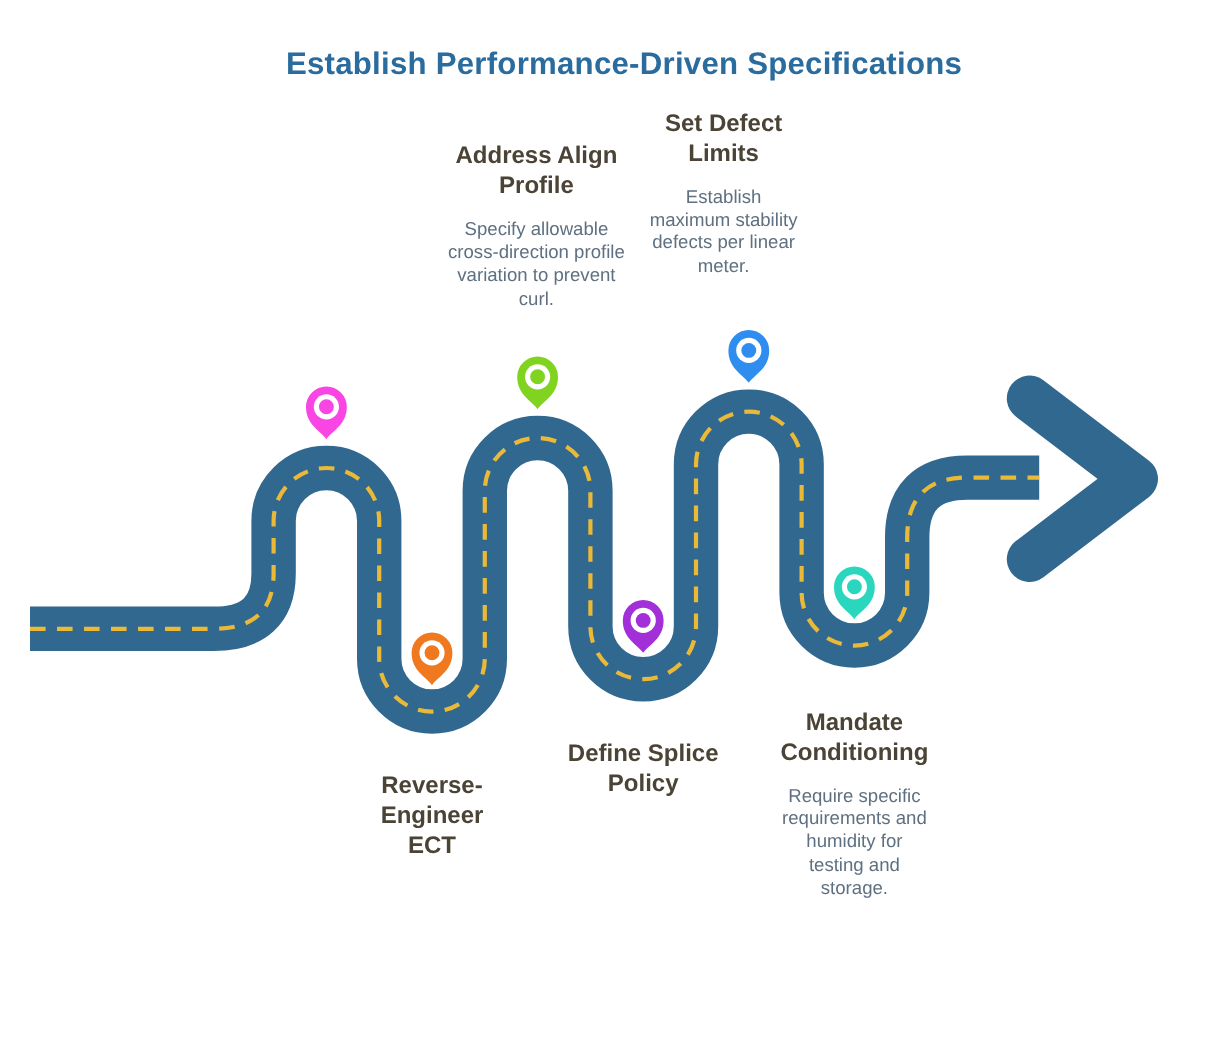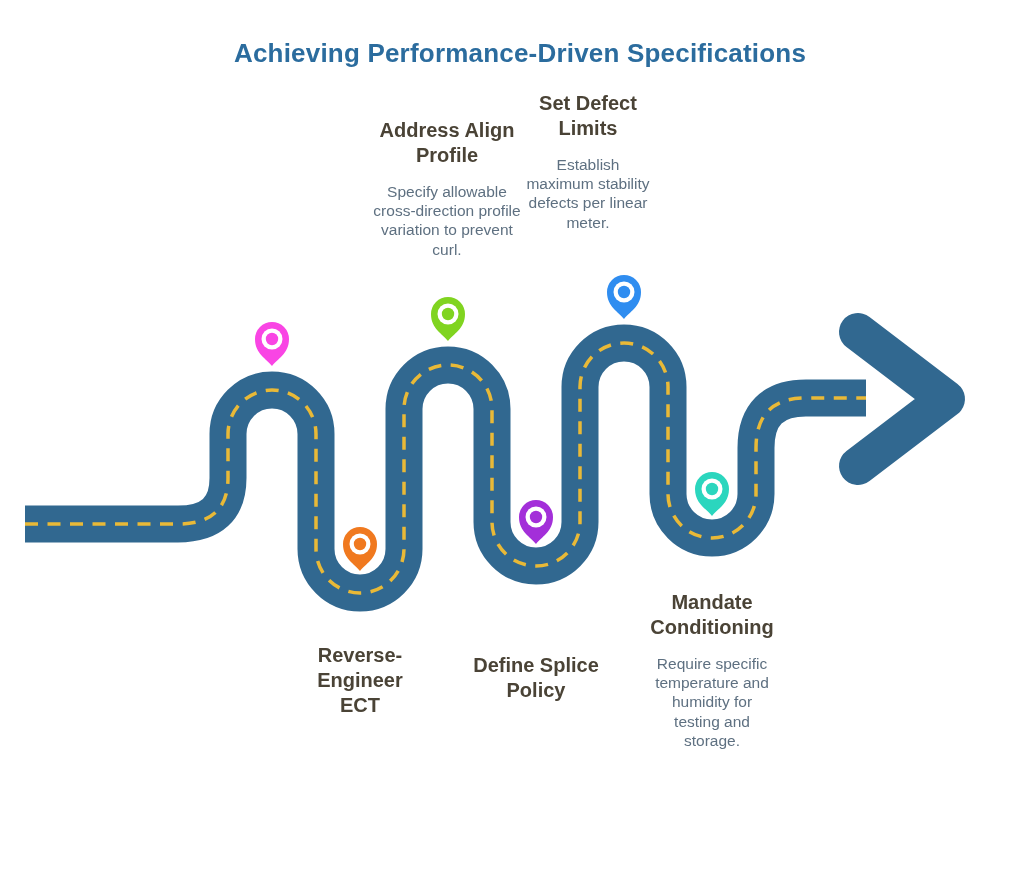--- a/index.html
+++ b/index.html
@@ -51,21 +51,21 @@
   .step-3 .step-title { width: 170px; } .step-3 .step-desc { width: 150px; }
   .step-4 .step-title { width: 160px; } .step-4 .step-desc { width: 158px; }
   .step-5 .step-title { width: 150px; } .step-5 .step-desc { width: 132px; }
   .step-6 .step-title { width: 200px; } .step-6 .step-desc { width: 130px; }
 </style>
 </head>
 <body>
 
 <div class="canvas">
 
-  <h1 class="main-title">Achieving Performance-Driven Specifications</h1>
+  <h1 class="main-title">Establish Performance-Driven Specifications</h1>
 
   <svg class="road-svg" width="1024" height="874" viewBox="0 0 1024 874">
 
     <path d="M 25 524 L 178 524 Q 228 524 228 478 L 228 434
              A 44 44 0 0 1 316 434 L 316 549
              A 44 44 0 0 0 404 549 L 404 409
              A 44 44 0 0 1 492 409 L 492 522
              A 44 44 0 0 0 580 522 L 580 387
              A 44 44 0 0 1 668 387 L 668 494
              A 44 44 0 0 0 756 494 L 756 448
@@ -120,31 +120,31 @@
   </svg>
 
   <div class="step step-1" style="left:271px; top:103px;">
   </div>
 
   <div class="step step-3" style="left:447px; top:118px;">
     <div class="step-title">Address Align Profile</div>
     <div class="step-desc">Specify allowable cross-direction profile variation to prevent curl.</div>
   </div>
 
-  <div class="step step-5" style="left:588px; top:91px;">
+  <div class="step step-5" style="left:603px; top:91px;">
     <div class="step-title">Set Defect Limits</div>
     <div class="step-desc">Establish maximum stability defects per linear meter.</div>
   </div>
 
   <div class="step step-2" style="left:360px; top:643px;">
     <div class="step-title">Reverse-Engineer ECT</div>
   </div>
 
-  <div class="step step-4" style="left:536px; top:653px;">
+  <div class="step step-4" style="left:536px; top:616px;">
     <div class="step-title">Define Splice Policy</div>
   </div>
 
   <div class="step step-6" style="left:712px; top:590px;">
     <div class="step-title">Mandate Conditioning</div>
-    <div class="step-desc">Require specific temperature and humidity for testing and storage.</div>
+    <div class="step-desc">Require specific requirements and humidity for testing and storage.</div>
   </div>
 
 </div>
 
 </body></html>

